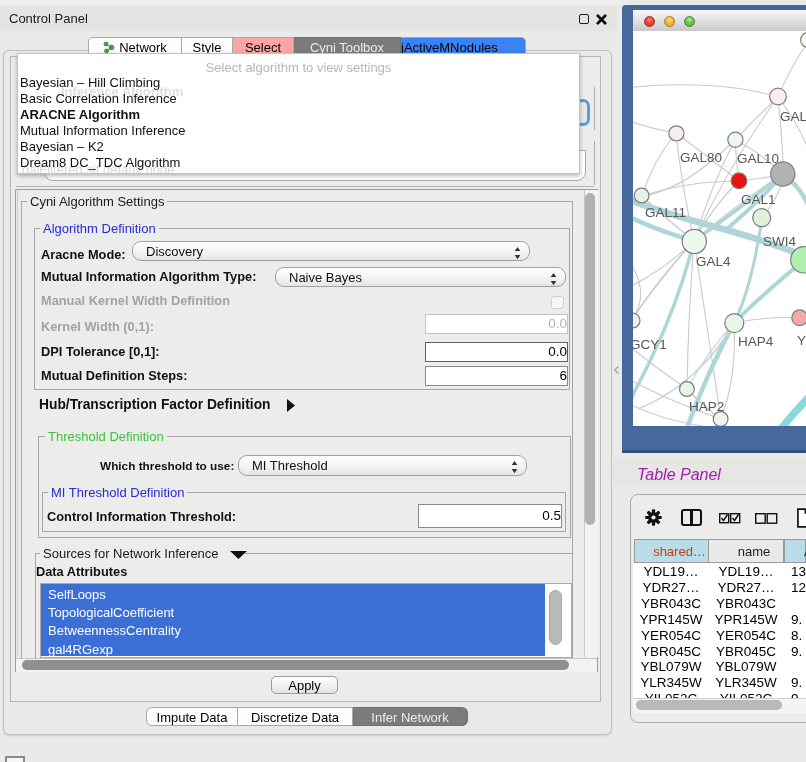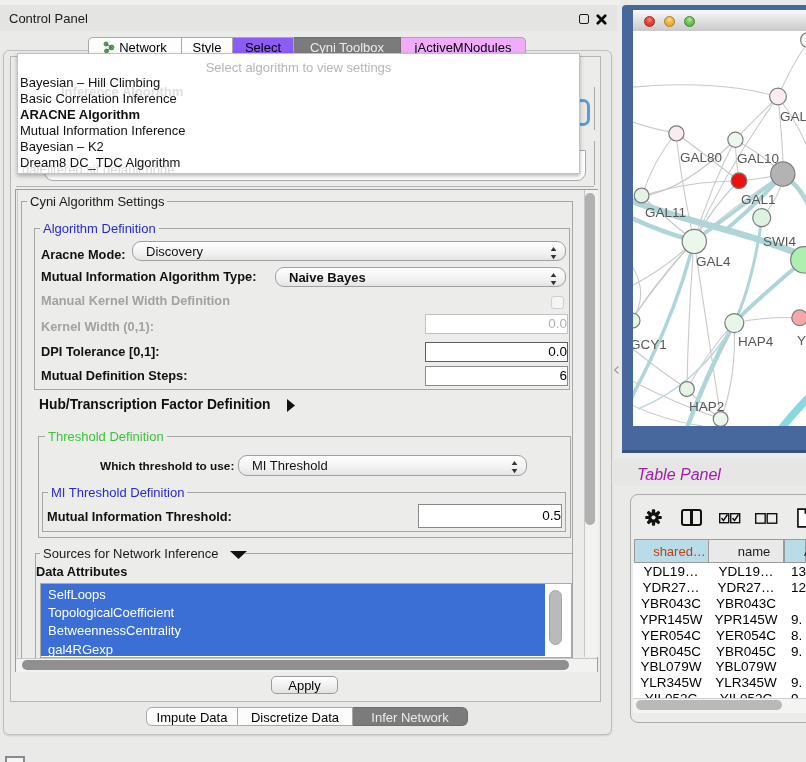--- a/index.html
+++ b/index.html
@@ -38,52 +38,52 @@
     <svg width="12" height="13" viewBox="0 0 12 13">
         <circle cx="3" cy="3" r="2" fill="#4caf50" stroke="#2e7d32" stroke-width="0.8"></circle>
         <circle cx="8.5" cy="6.5" r="2.4" fill="#4caf50" stroke="#2e7d32" stroke-width="0.8"></circle>
         <circle cx="3.5" cy="10" r="2" fill="#4caf50" stroke="#2e7d32" stroke-width="0.8"></circle>
         <line x1="3" y1="3" x2="8.5" y2="6.5" stroke="#555" stroke-width="0.8"></line>
         <line x1="8.5" y1="6.5" x2="3.5" y2="10" stroke="#555" stroke-width="0.8"></line>
       </svg>
     <span>Network</span>
     </div>
   <div style="background:#fdfdfd;border:1px solid #a8a8a8;border-left:none;border-bottom:none;width:50px;text-align:center;line-height:19px;">Style</div>
-  <div style="background:#8b5cf6;border:1px solid #a8a8a8;border-left:none;border-bottom:none;width:60px;text-align:center;line-height:19px;">Select</div>
+  <div style="background:#fca5a5;border:1px solid #a8a8a8;border-left:none;border-bottom:none;width:60px;text-align:center;line-height:19px;">Select</div>
   <div style="background:#7b7b7b;border:1px solid #6f6f6f;border-left:none;border-bottom:none;width:106px;text-align:center;line-height:19px;color:#ececec;">Cyni Toolbox</div>
-  <div style="background:#f0abfc;border:1px solid #a8a8a8;border-left:none;border-bottom:none;border-radius:0 5px 0 0;width:124px;text-align:center;line-height:19px;">jActiveMNodules</div>
+  <div style="background:#3b82f6;border:1px solid #a8a8a8;border-left:none;border-bottom:none;border-radius:0 5px 0 0;width:124px;text-align:left;line-height:19px;">jActiveMNodules</div>
 </div>
 
 <div class="abs" style="left:594px;top:87px;width:1px;height:43px;background:#aaa;"></div>
 <div class="abs" style="left:575px;top:99px;width:15px;height:27px;border:3px solid #5b9bd5;border-radius:7px;background:#e8e8e8;box-sizing:border-box;"></div>
 <div class="abs" style="left:594px;top:141px;width:1px;height:44px;background:#aaa;"></div>
 <div class="abs" style="left:44px;top:150px;width:542px;height:31px;background:#fff;border:1px solid #a9a9a9;border-radius:0 0 9px 9px;box-sizing:border-box;"></div>
 <div class="abs" style="left:16px;top:186px;width:578px;height:1px;background:#b3b3b3;"></div>
 
 <div class="abs" style="left:15px;top:189px;width:583px;height:483px;border:1px solid #9e9e9e;background:#ececeb;box-sizing:border-box;"></div>
 
 <div class="abs" style="left:17px;top:190px;width:1px;height:467px;background:#cccccb;"></div>
 
 <div class="grp" style="left:21px;top:201px;width:552px;height:457px;border-bottom:none;"></div>
 <div class="gt" style="left:27px;top:194px;color:#1a1a1a;">Cyni Algorithm Settings</div>
 
 <div class="grp" style="left:34px;top:228px;width:536px;height:162px;"></div>
 <div class="gt" style="left:40px;top:221px;color:#2a2ad4;">Algorithm Definition</div>
 
 <div class="lbl" style="left:41px;top:247px;">Aracne Mode:</div>
-<div class="combo" style="left:132px;top:241px;width:434px;height:20px;">
+<div class="combo" style="left:132px;top:241px;width:398px;height:20px;">
   <span class="ct">Discovery</span>
   <svg class="spin" viewBox="0 0 8 14" style="height:14px;">
       <path d="M4 0 L7.2 4.6 L0.8 4.6 Z" fill="#333"></path>
       <path d="M4 14 L7.2 9.4 L0.8 9.4 Z" fill="#333"></path>
     </svg>
 </div>
 
 <div class="lbl" style="left:41px;top:269px;">Mutual Information Algorithm Type:</div>
-<div class="combo" style="left:275px;top:267px;width:291px;height:20px;font-weight:bold;">
+<div class="combo" style="left:275px;top:267px;width:291px;height:20px;">
   <span class="ct">Naive Bayes</span>
   <svg class="spin" viewBox="0 0 8 14" style="height:14px;">
       <path d="M4 0 L7.2 4.6 L0.8 4.6 Z" fill="#333"></path>
       <path d="M4 14 L7.2 9.4 L0.8 9.4 Z" fill="#333"></path>
     </svg>
 </div>
 
 <div class="lbl dis" style="left:41px;top:293px;">Manual Kernel Width Definition</div>
 <div class="abs" style="left:551px;top:296px;width:13px;height:13px;border:1px solid #cfcfcf;border-radius:3px;background:#f5f5f5;box-sizing:border-box;"></div>
 
@@ -109,21 +109,21 @@
   <span class="ct">MI Threshold</span>
   <svg class="spin" viewBox="0 0 8 14" style="height:14px;top:3.5px;">
       <path d="M4 0 L7.2 4.6 L0.8 4.6 Z" fill="#333"></path>
       <path d="M4 14 L7.2 9.4 L0.8 9.4 Z" fill="#333"></path>
     </svg>
 </div>
 
 <div class="grp" style="left:42px;top:492px;width:524px;height:40px;"></div>
 <div class="gt" style="left:48px;top:485px;color:#2a2ad4;">MI Threshold Definition</div>
 
-<div class="lbl" style="left:47px;top:509px;">Mutual Information Threshold:</div>
+<div class="lbl" style="left:47px;top:509px;">Control Information Threshold:</div>
 <div class="inp" style="left:418px;top:504px;width:144px;height:24px;border:1px solid #8a8a8a;color:#000;line-height:22px;">0.5</div>
 
 <div class="grp" style="left:35px;top:553px;width:538px;height:105px;border-bottom:none;"></div>
 <div class="gt" style="left:40px;top:546px;color:#1a1a1a;padding-right:26px;">Sources for Network Inference</div>
 <svg class="abs" style="left:230px;top:551px;" width="17" height="8" viewBox="0 0 17 8">
     <path d="M0 0 L17 0 L8.5 8 Z" fill="#111"></path>
   </svg>
 
 <div class="lbl" style="left:36px;top:564px;">Data Attributes</div>
 

